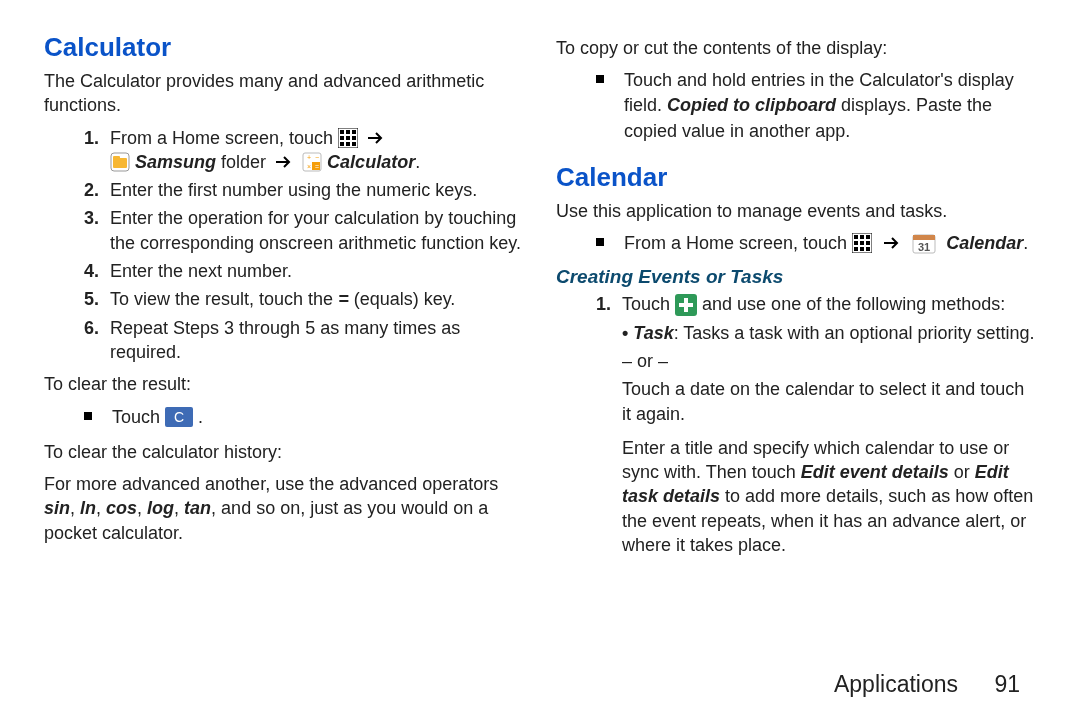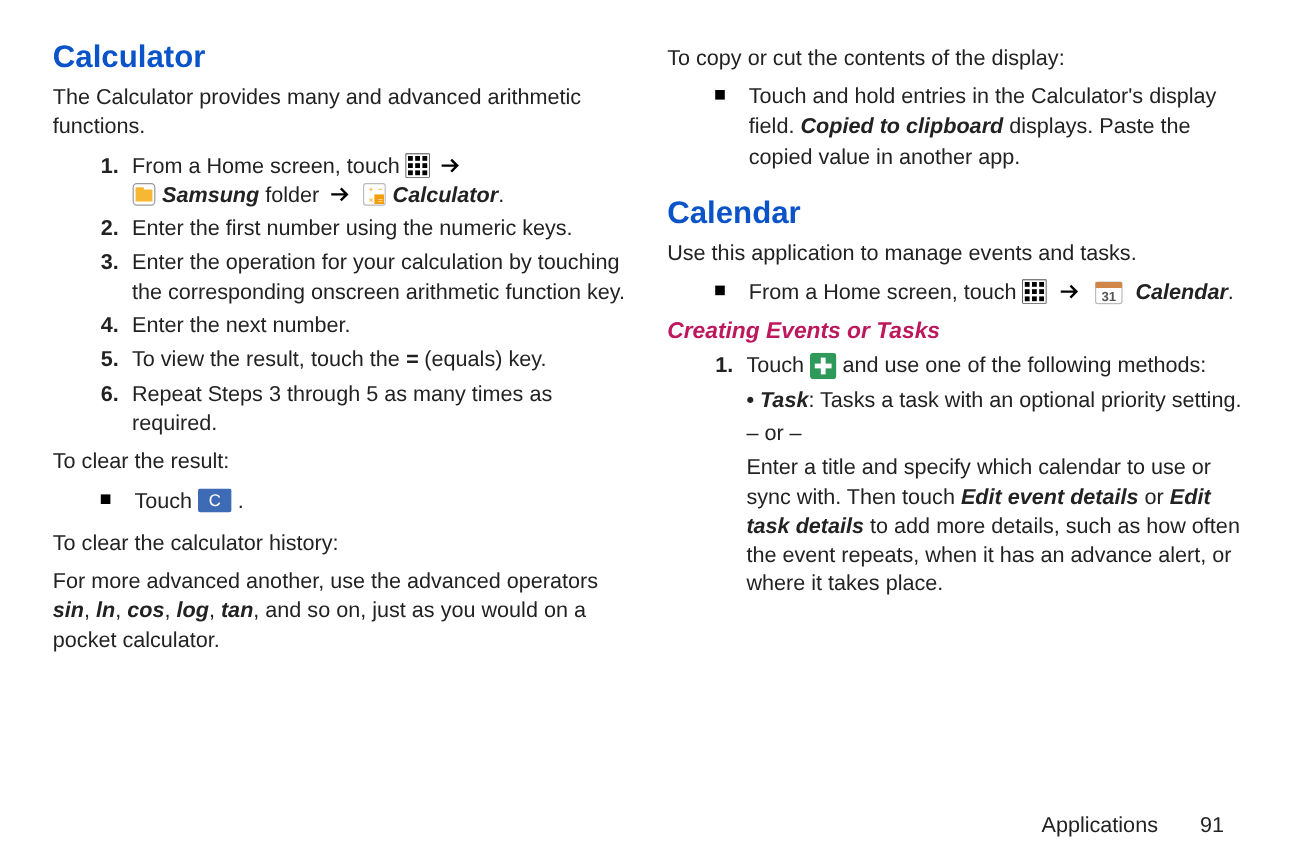--- a/index.html
+++ b/index.html
@@ -20,21 +20,21 @@
   }
   .col{flex:1 1 0;min-width:0;}
   h1.section{
     font-size:26px;
     color:#0a53c8;
     font-weight:700;
     margin:0 0 6px 0;
   }
   h2.subsection{
     font-size:19px;
-    color:#be185d;
+    color:#0c4a6e;
     font-weight:700;
     font-style:italic;
     margin:8px 0 4px 0;
   }
   p{margin:4px 0 8px 0;line-height:1.35;}
   ol.steps{list-style:none;padding:0;margin:4px 0 8px 0;}
   ol.steps>li{display:flex;align-items:flex-start;margin:4px 0;line-height:1.35;padding-left:40px;}
   ol.steps>li .num{font-weight:700;min-width:26px;display:inline-block;}
   ol.steps>li .content{flex:1;}
   ul.square{list-style:none;padding:0;margin:2px 0 10px 0;}
@@ -43,21 +43,21 @@
   ul.bullets{list-style:none;padding:0;margin:4px 0 4px 0;}
   ul.bullets>li{line-height:1.35;margin:3px 0;}
   ul.bullets>li::before{content:"• ";font-weight:700;}
   .b{font-weight:700;font-style:italic;}
   .ico{display:inline-block;vertical-align:middle;position:relative;top:-1px;}
   .ico svg{display:block;}
   .footer{
     position:absolute;
     bottom:22px;
     right:60px;
-    font-size:18px;
+    font-size:23px;
     font-weight:300;
   }
   .footer .chapter{margin-right:30px;}
 </style>
 </head>
 <body>
 
 <div class="page">
 
   <div class="col">
@@ -224,20 +224,21 @@
                 <rect x="0" y="0" width="22" height="22" rx="3" fill="#2e9958"></rect>
                 <rect x="9" y="4" width="4" height="14" fill="#fff"></rect>
                 <rect x="4" y="9" width="14" height="4" fill="#fff"></rect>
               </svg>
           </span>
           <span> and use one of the following methods:</span>
           <ul class="bullets">
             <li><span class="b">Task</span><span>: Tasks a task with an optional priority setting.</span></li>
           </ul>
           <div style="margin:4px 0;">– or –</div>
+          <div style="margin-bottom:10px;">Touch a date on the calendar to select it and touch it again.</div>
           <div>
             <span>Enter a title and specify which calendar to use or sync with. Then touch </span><span class="b">Edit event details</span><span> or </span><span class="b">Edit task details</span><span> to add more details, such as how often the event repeats, when it has an advance alert, or where it takes place.</span>
           </div>
         </span>
       </li>
     </ol>
   </div>
 </div>
 
 <div class="footer">

